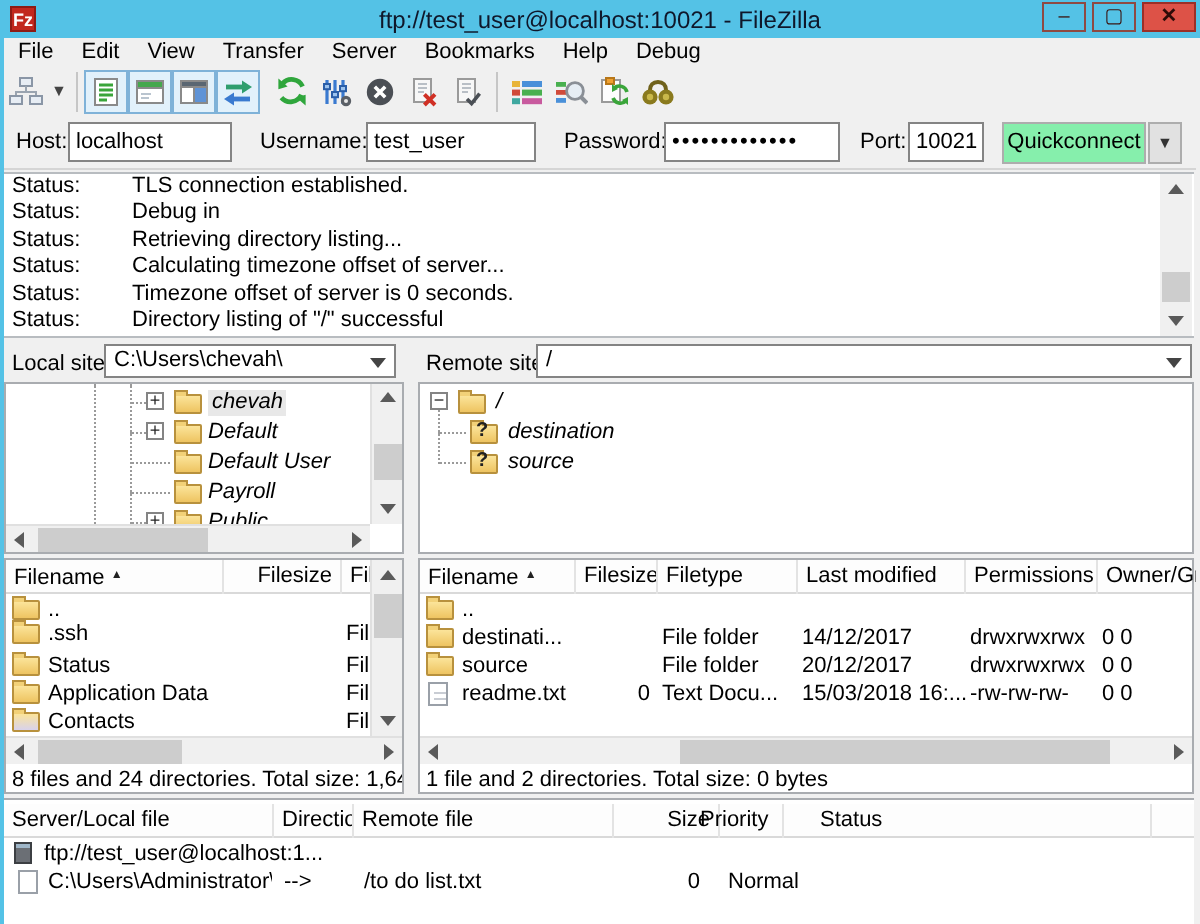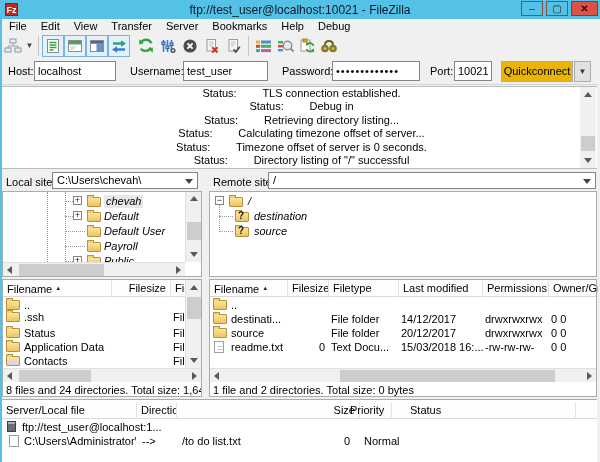--- a/index.html
+++ b/index.html
@@ -25,26 +25,26 @@
   .toolbar { left:2px; top:33px; width:596px; height:25px; display:flex; align-items:center; background:#f0f0f0; }
   .tbtn { width:22px; height:22px; display:flex; align-items:center; justify-content:center; }
   .tbtn.pressed { background:#e2f1fb; border:1px solid #7fb2d8; }
   .tsep { width:1px; height:20px; background:#c6c6c6; margin:0 3px; }
   .tb-drop { width:11px; height:22px; display:flex; align-items:center; justify-content:center; color:#444; font-size:8px; }
 
   
   .quickbar { left:2px; top:58px; width:596px; height:27px; background:#f0f0f0; border-bottom:1px solid #d5d5d5; }
   .qc-label { position:absolute; top:7px; }
   .qc-input { position:absolute; top:3px; height:20px; background:#fff; border:1px solid #848484; padding:0 3px; font:11px "Liberation Sans",sans-serif; }
-  .qc-btn { position:absolute; top:3px; height:21px; background:#eab308; border:1px solid #ararad; border:1px solid #adadad; text-align:center; line-height:19px; }
+  .qc-btn { position:absolute; top:3px; height:21px; background:#86efac; border:1px solid #ararad; border:1px solid #adadad; text-align:center; line-height:19px; }
   .qc-drop { position:absolute; top:3px; width:17px; height:21px; background:#e1e1e1; border:1px solid #adadad; text-align:center; line-height:19px; font-size:8px; color:#333; }
 
   
   .log { left:2px; top:86px; width:595px; height:83px; background:#fff; border-top:1px solid #b8bcc0; border-bottom:1px solid #b8bcc0; overflow:hidden; }
-  .log-row { display:flex; height:13.4px; line-height:13.4px;justify-content:center; }
+  .log-row { display:flex; height:13.4px; line-height:13.4px; }
   .log-type { width:64px; padding-left:4px; flex:none; }
 
   
   .sbv { background:#f0f0f0; width:16px; }
   .sbh { background:#f0f0f0; height:14px; }
   .sb-arrow { position:absolute; width:0; height:0; }
   .thumb { position:absolute; background:#cdcdcd; }
   .tri-up    { border-left:4px solid transparent; border-right:4px solid transparent; border-bottom:5px solid #5a5a5a; }
   .tri-down  { border-left:4px solid transparent; border-right:4px solid transparent; border-top:5px solid #5a5a5a; }
   .tri-left  { border-top:4px solid transparent; border-bottom:4px solid transparent; border-right:5px solid #5a5a5a; }
@@ -461,20 +461,21 @@
       <div class="thumb" style="left:130px; top:1px; width:215px; height:12px"></div>
       <div class="sb-arrow tri-right" style="right:4px; top:3px; position:absolute"></div>
     </div>
     <div class="status-line" style="left:3px; top:104px; width:380px">1 file and 2 directories. Total size: 0 bytes</div>
   </div>
 
   <div class="abs queue-pane">
     <div class="lheader" style="left:0; top:2px; width:100%">
       <div class="hcell" style="left:0; width:135px"><span>Server/Local file</span></div>
       <div class="hcell" style="left:135px; width:40px"><span>Direction</span></div>
+      <div class="hcell" style="left:175px; width:130px"><span>Remote file</span></div>
       <div class="hcell r" style="left:305px; width:53px"><span>Size</span></div>
       <div class="hcell" style="left:344px; width:46px"><span>Priority</span></div>
       <div class="hcell" style="left:404px; width:170px"><span>Status</span></div>
     </div>
     <div class="lrow" style="left:0; top:20px; width:100%">
       <div class="server-icon" style="left:5px; top:1px"></div>
       <span class="cell" style="left:20px; width:150px">ftp://test_user@localhost:1...</span>
     </div>
     <div class="lrow" style="left:0; top:34px; width:100%">
       <div class="page-icon" style="left:7px; top:1px; background-image:none"></div>

